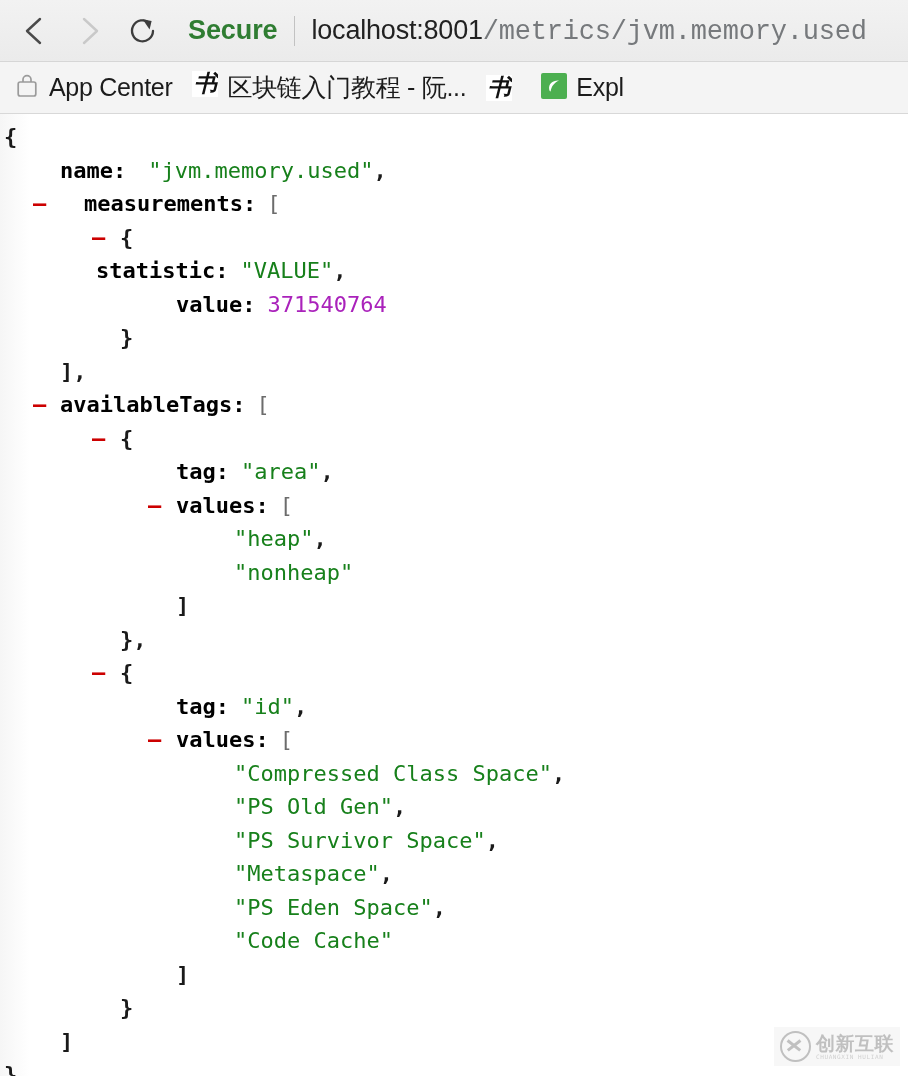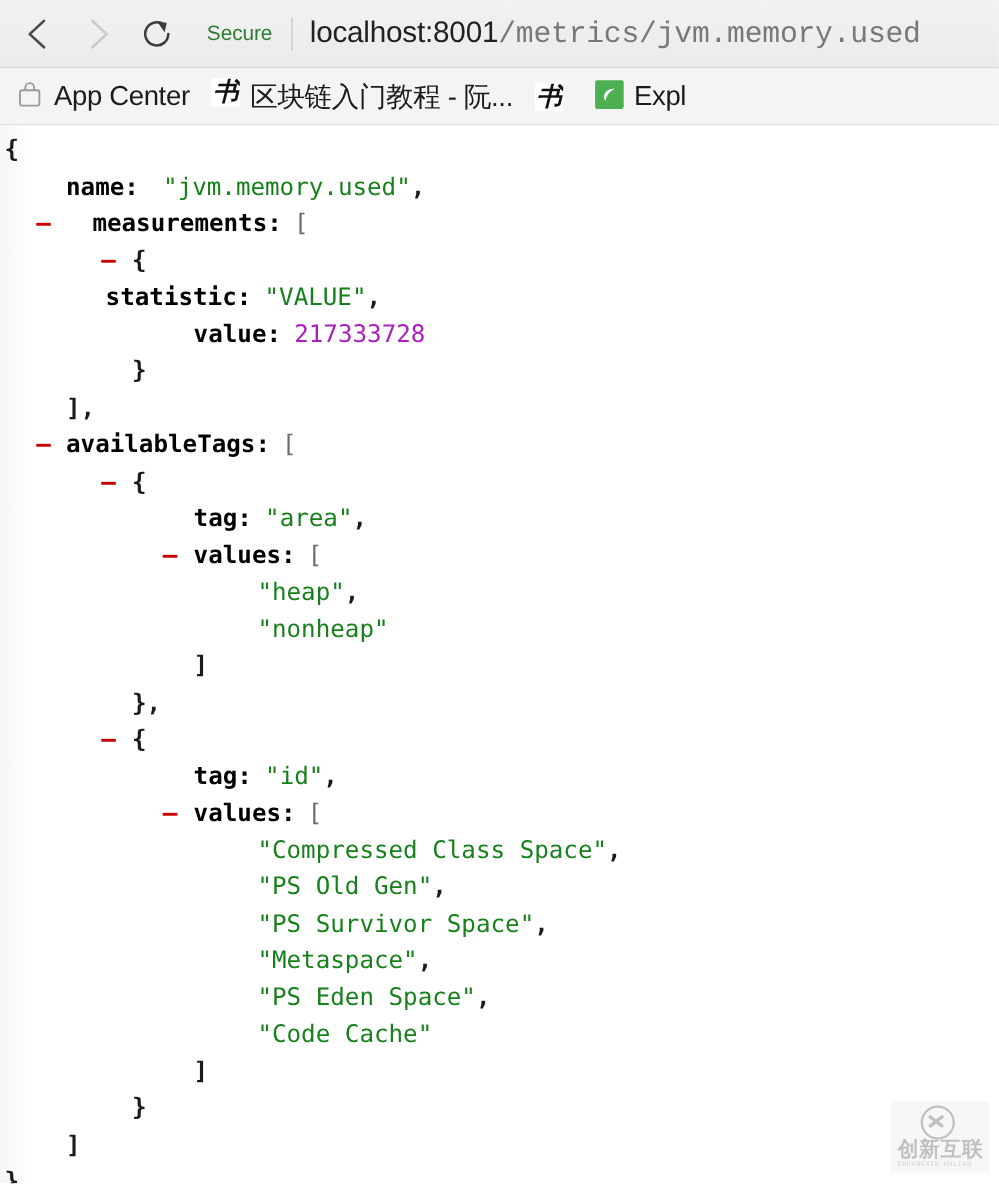--- a/index.html
+++ b/index.html
@@ -42,22 +42,22 @@
   #omnibox {
     flex: 1 1 auto;
     display: flex;
     align-items: center;
     height: 62px;
     min-width: 0;
     padding-left: 18px;
   }
   #security-badge {
     color: #2f7d32;
-    font-size: 19px;
-    font-weight: 400;
+    font-size: 27px;
+    font-weight: 700;
     letter-spacing: -0.1px;
     white-space: nowrap;
   }
   #omnibox-divider {
     width: 1px;
     height: 30px;
     background: #c2c2c2;
     margin: 0 16px 0 17px;
     flex: 0 0 auto;
   }
@@ -175,21 +175,20 @@
   
   #watermark {
     position: absolute;
     right: 8px;
     bottom: 10px;
     display: flex;
     align-items: center;
     opacity: 0.62;
     background: #f3f3f3;
     padding: 4px 6px;
-    flex-direction: column;
   }
   #wm-mark {
     width: 27px; height: 27px;
     border: 2.5px solid #9a9a9a;
     border-radius: 50%;
     position: relative;
     margin-right: 5px;
     flex: 0 0 auto;
   }
   #wm-mark::before, #wm-mark::after {
@@ -296,21 +295,21 @@
   <div class="jrow"><span style="padding-left:4px" class="jpunc">{</span></div>
 
   <div class="jrow"><span style="padding-left:60px" class="jkey">name:</span><span class="jstr" style="padding-left:22px">"jvm.memory.used"</span><span class="jpunc">,</span></div>
 
   <div class="jrow"><span class="toggle" style="left:33px">–</span><span style="padding-left:84px" class="jkey">measurements:</span><span class="jbracket" style="padding-left:11px">[</span></div>
 
   <div class="jrow"><span class="toggle" style="left:92px">–</span><span style="padding-left:120px" class="jpunc">{</span></div>
 
   <div class="jrow"><span style="padding-left:96px" class="jkey">statistic:</span><span class="jstr" style="padding-left:12px">"VALUE"</span><span class="jpunc">,</span></div>
 
-  <div class="jrow"><span style="padding-left:176px" class="jkey">value:</span><span class="jnum" style="padding-left:12px">217333728</span></div>
+  <div class="jrow"><span style="padding-left:176px" class="jkey">value:</span><span class="jnum" style="padding-left:12px">371540764</span></div>
 
   <div class="jrow"><span style="padding-left:120px" class="jpunc">}</span></div>
 
   <div class="jrow"><span style="padding-left:60px" class="jpunc">],</span></div>
 
   <div class="jrow"><span class="toggle" style="left:33px">–</span><span style="padding-left:60px" class="jkey">availableTags:</span><span class="jbracket" style="padding-left:11px">[</span></div>
 
   <div class="jrow"><span class="toggle" style="left:92px">–</span><span style="padding-left:120px" class="jpunc">{</span></div>
 
   <div class="jrow"><span style="padding-left:176px" class="jkey">tag:</span><span class="jstr" style="padding-left:12px">"area"</span><span class="jpunc">,</span></div>

